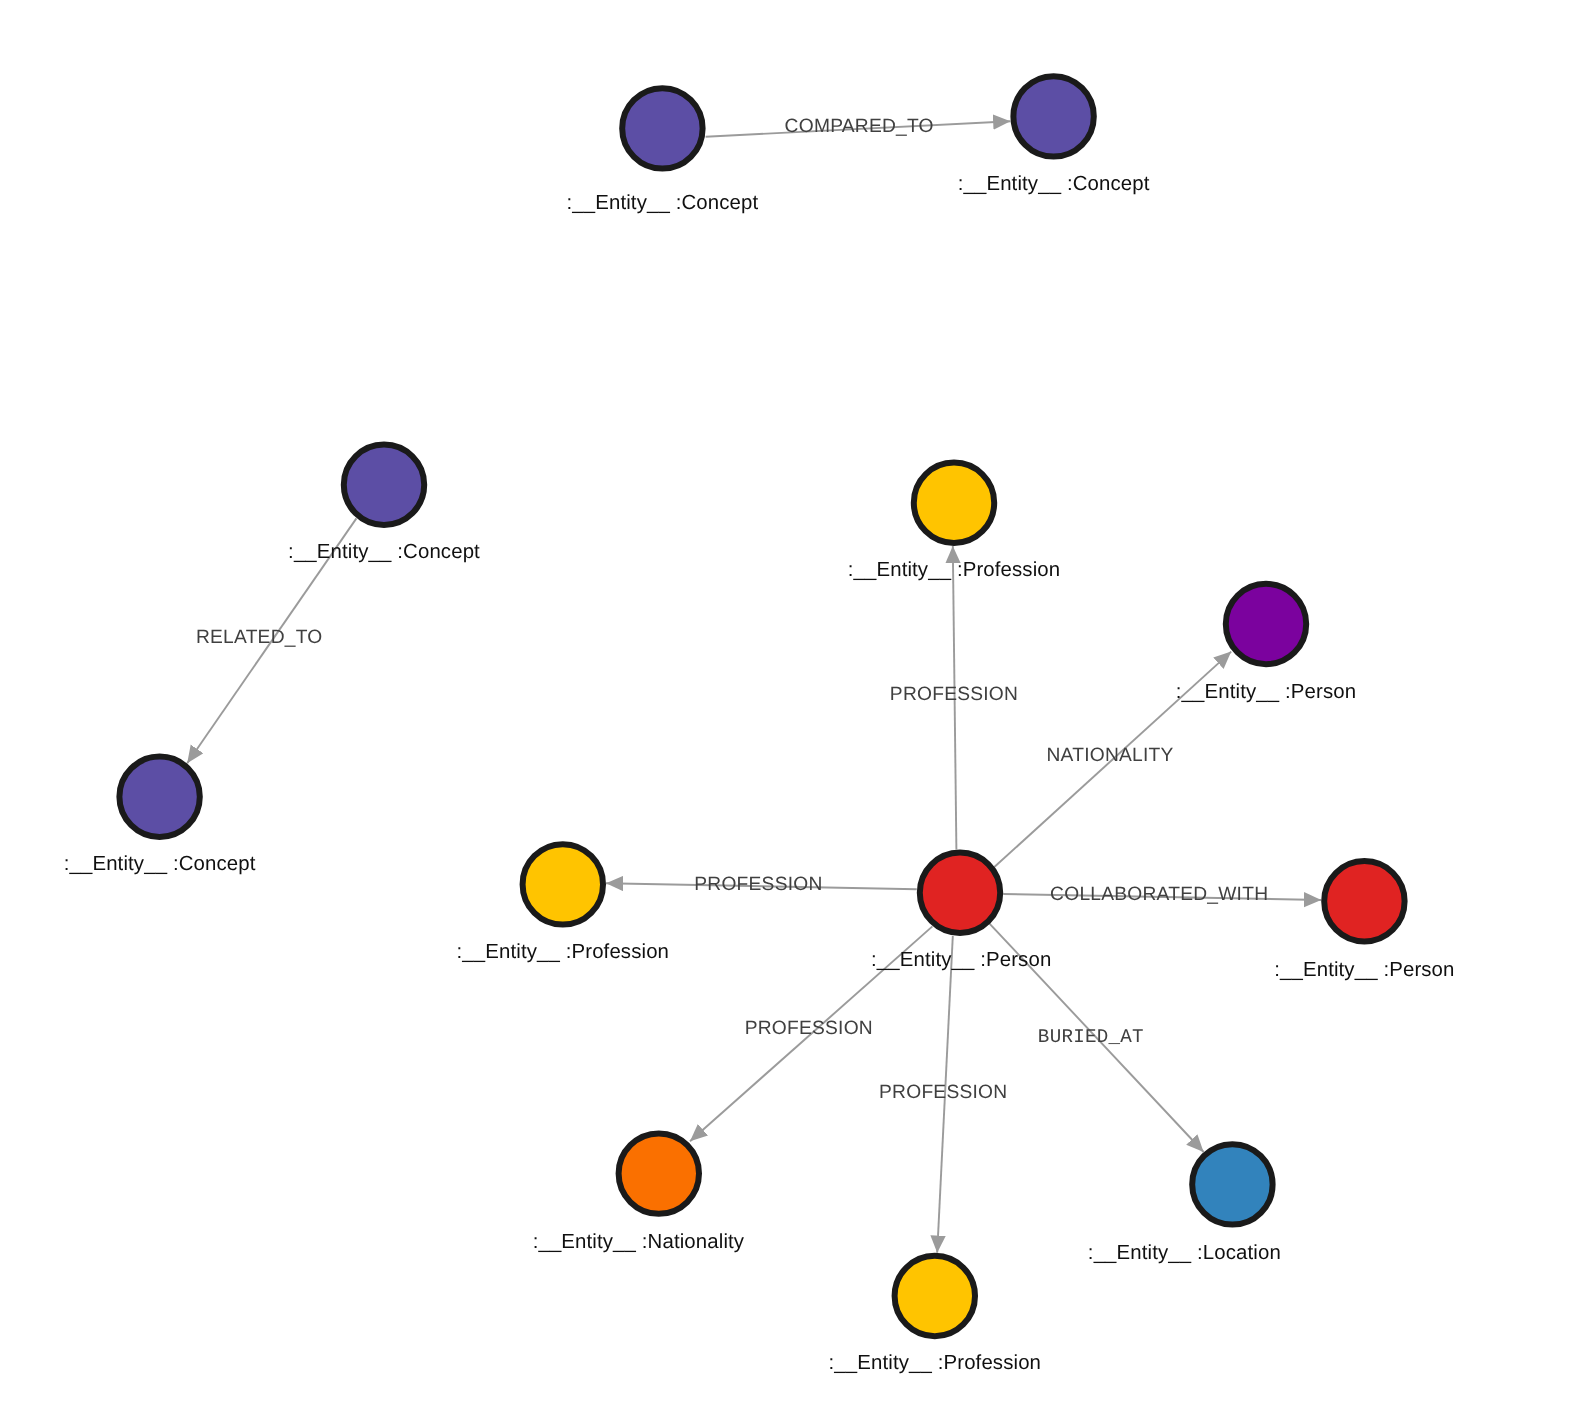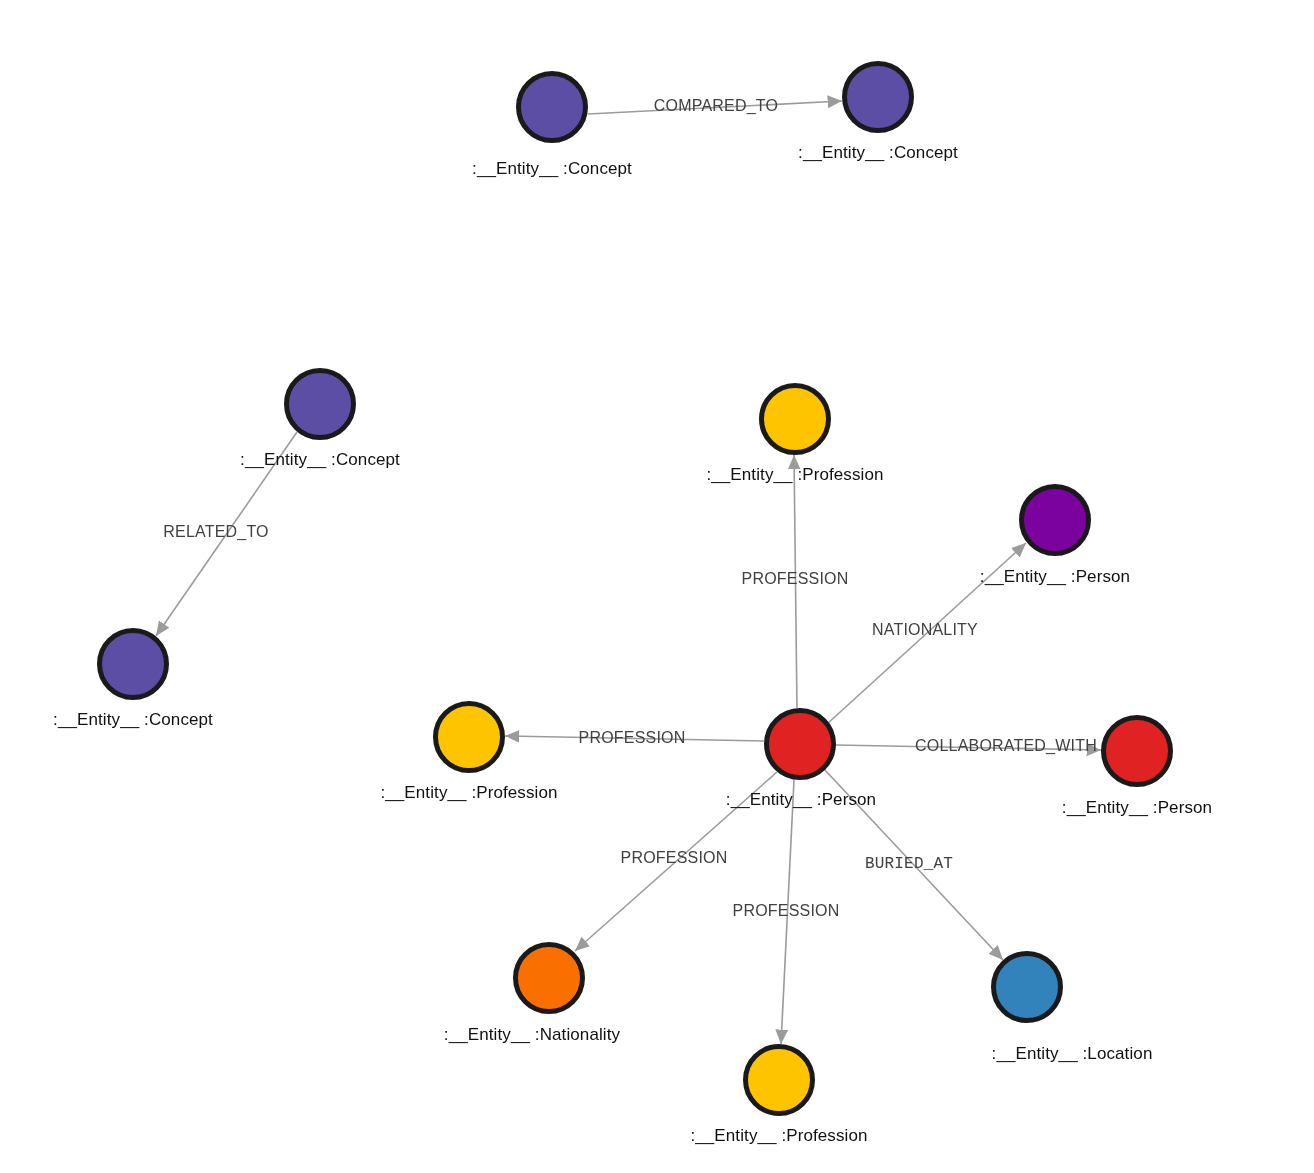--- a/index.html
+++ b/index.html
@@ -96,28 +96,28 @@
       <div class="node-caption" style="left: 552px; top: 169px;">:__Entity__ :Concept</div>
       <div class="node-caption" style="left: 878px; top: 153px;">:__Entity__ :Concept</div>
       <div class="node-caption" style="left: 320px; top: 460px;">:__Entity__ :Concept</div>
       <div class="node-caption" style="left: 133px; top: 720px;">:__Entity__ :Concept</div>
       <div class="node-caption" style="left: 795px; top: 475px;">:__Entity__ :Profession</div>
       <div class="node-caption" style="left: 1055px; top: 577px;">:__Entity__ :Person</div>
       <div class="node-caption" style="left: 469px; top: 793px;">:__Entity__ :Profession</div>
       <div class="node-caption" style="left: 801px; top: 800px;">:__Entity__ :Person</div>
       <div class="node-caption" style="left: 1137px; top: 808px;">:__Entity__ :Person</div>
       <div class="node-caption" style="left: 532px; top: 1035px;">:__Entity__ :Nationality</div>
-      <div class="node-caption" style="left: 1072px; top: 1044px; margin-top: 10px;">:__Entity__ :Location</div>
+      <div class="node-caption" style="left: 987px; top: 1044px;">:__Entity__ :Location</div>
       <div class="node-caption" style="left: 779px; top: 1136px;">:__Entity__ :Profession</div>
     </div>
   <div id="edge-caption-layer">
       <div class="edge-caption" style="left: 716px; top: 106px;">COMPARED_TO</div>
       <div class="edge-caption" style="left: 216px; top: 532px;">RELATED_TO</div>
       <div class="edge-caption" style="left: 795px; top: 579px;">PROFESSION</div>
       <div class="edge-caption" style="left: 925px; top: 630px;">NATIONALITY</div>
       <div class="edge-caption" style="left: 632px; top: 738px;">PROFESSION</div>
-      <div class="edge-caption" style="left: 966px; top: 746px; margin-left: 40px;">COLLABORATED_WITH</div>
+      <div class="edge-caption" style="left: 966px; top: 746px;">COLLABORATED_WITH</div>
       <div class="edge-caption" style="left: 674px; top: 858px;">PROFESSION</div>
       <div class="edge-caption" style="left: 786px; top: 911px;">PROFESSION</div>
       <div class="edge-caption" style="left: 909px; top: 864px; font-family: Liberation Mono, monospace;">BURIED_AT</div>
     </div>
 
 </div>
 
 </body></html>

